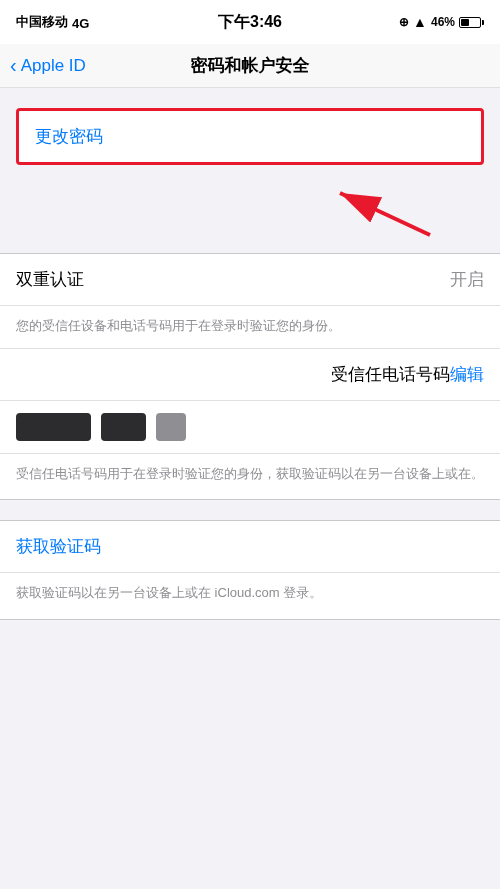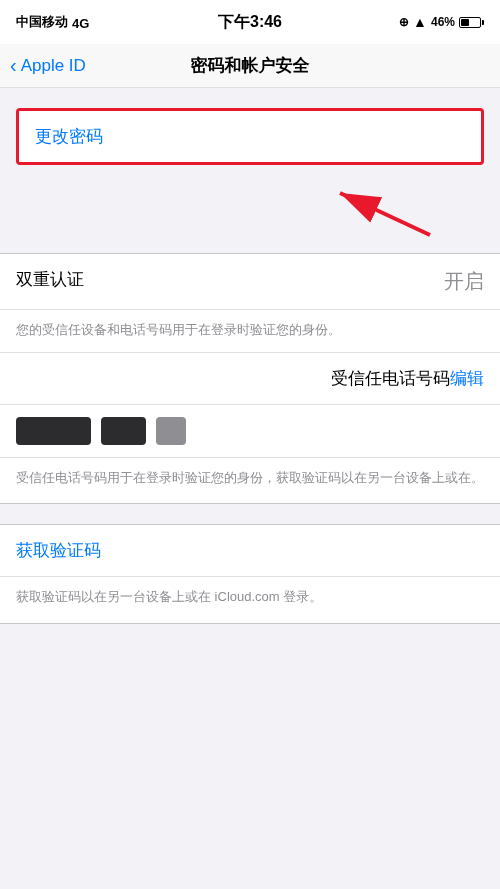--- a/index.html
+++ b/index.html
@@ -108,21 +108,21 @@
       align-items: flex-start;
       justify-content: space-between;
       border-bottom: 1px solid #e0e0e0;
     }
     .two-factor-title {
       font-size: 17px;
       color: #000;
       font-weight: 400;
     }
     .two-factor-status {
-      font-size: 20px;
+      font-size: 17px;
       color: #8e8e93;
     }
     .two-factor-desc {
       padding: 10px 33px 12px 16px;
       font-size: 13px;
       color: #8e8e93;
       line-height: 1.5;
       border-bottom: 1px solid #e0e0e0;
     }
     .trusted-phone-row {

